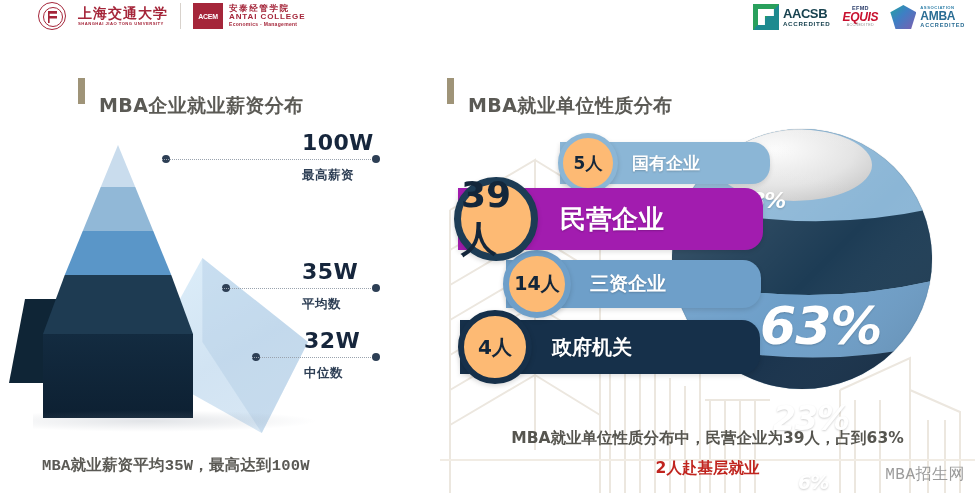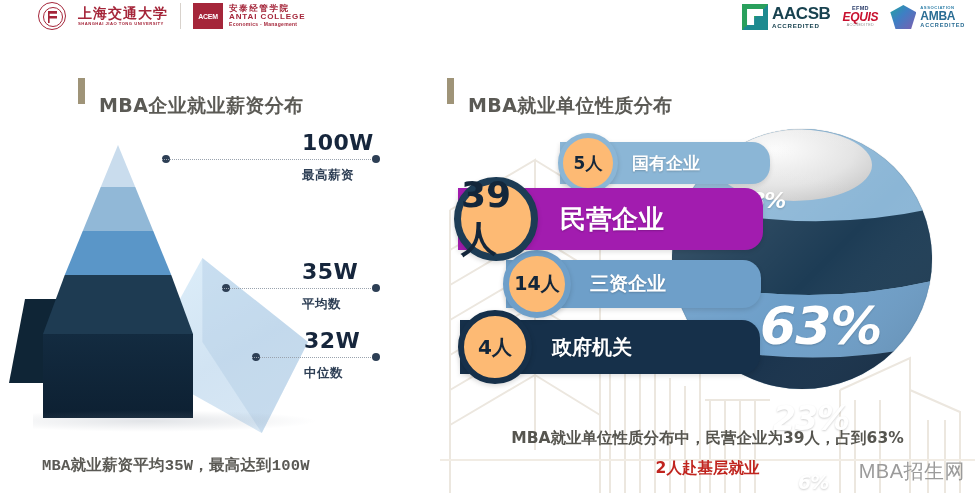--- a/index.html
+++ b/index.html
@@ -75,21 +75,21 @@
       linear-gradient(to bottom right, #29a05c 0 50%, transparent 50%),
       #1d8a8f;
     position: relative;
   }
   .aacsb-mark::after {
     content: ""; position: absolute; left: 5px; top: 5px;
     width: 16px; height: 16px; background: #ffffff;
     clip-path: polygon(0 0,100% 0,100% 44%,44% 44%,44% 100%,0 100%);
   }
   .aacsb-txt { line-height: 1; }
-  .aacsb-1 { font-size: 17px; font-weight: 700; color: #18424f; letter-spacing: -.4px; }
+  .aacsb-1 { font-size: 13px; font-weight: 700; color: #18424f; letter-spacing: -.4px; }
   .aacsb-2 { font-size: 6.2px; font-weight: 700; color: #18424f; letter-spacing: .7px; margin-top: 1px; }
   .equis { text-align: center; line-height: 1; }
   .equis-efmd { font-size: 5.5px; font-weight: 700; color: #2b3e6b; letter-spacing: .3px; }
   .equis-main { font-size: 12px; font-weight: 700; color: #c8102e; font-style: italic; letter-spacing: -.3px; }
   .equis-sub { font-size: 3.6px; color: #8a8a8a; letter-spacing: .4px; margin-top: 1px; }
   .amba-mark {
     width: 26px; height: 24px; flex: none;
     background: linear-gradient(135deg,#1fa5a0 0%, #3f7ec4 45%, #7d5fb0 100%);
     clip-path: polygon(50% 0,100% 30%,80% 100%,20% 100%,0 30%);
   }
@@ -286,22 +286,22 @@
   .rc-line1 {
     font-size: 15.5px; font-weight: 700; color: #56554f;
     font-family: "DejaVu Sans", sans-serif;
   }
   .rc-line2 {
     font-size: 15.5px; font-weight: 700; color: #c0241e;
     font-family: "DejaVu Sans", sans-serif; margin-top: 9px;
   }
   .watermark {
     position: absolute; right: 10px; bottom: 8px;
-    font-size: 20px; color: #9b9b9b;
-    font-family: Liberation Sans, sans-serif; letter-spacing: .5px;
+    font-size: 16px; color: #9b9b9b;
+    font-family: Liberation Mono, monospace; letter-spacing: .5px;
     z-index: 9;
   }
 </style>
 </head>
 <body>
 
 <div id="slide">
 
   <div class="logo-row-left">
     <div class="sjtu-logo">

